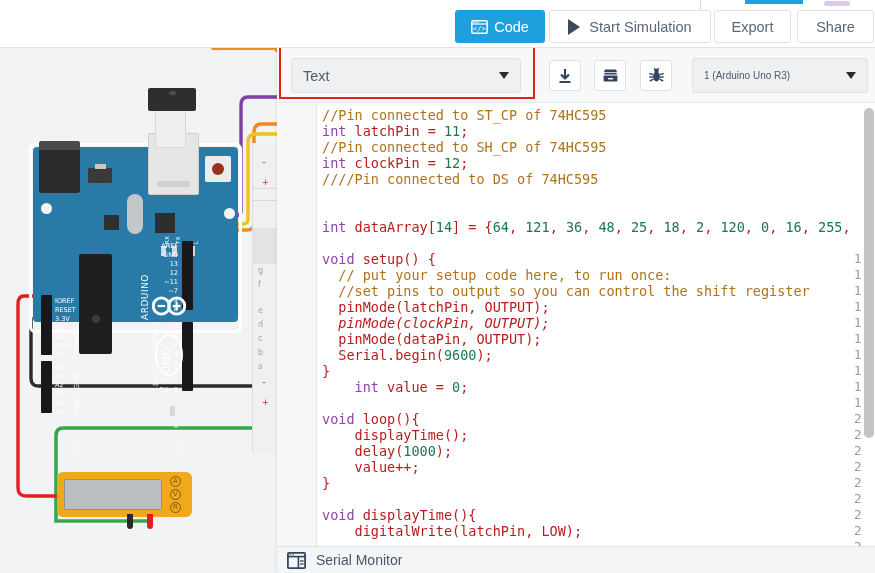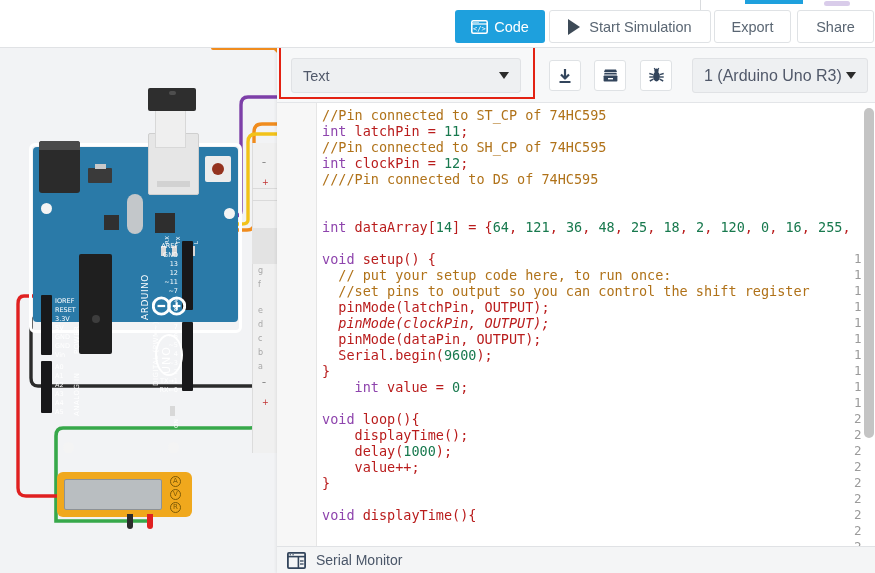--- a/index.html
+++ b/index.html
@@ -400,21 +400,21 @@
   #sel-board {
     position: absolute; left: 692px; top: 58px;
     width: 176px; height: 35px;
     background: #eef0f2;
     border: 1px solid #e0e2e5;
     border-radius: 3px;
     box-sizing: border-box;
     display: flex; align-items: center;
     padding: 0 11px;
     color: #51596a;
-    font-size: 16px;
+    font-size: 10px;
     cursor: pointer;
     z-index: 34;
   }
   #sel-board .caret { margin-left: auto; }
 
   
   #editor {
     position: absolute; left: 0; top: 55px;
     width: 598px; height: 488px;
     background: #fff;
@@ -721,20 +721,21 @@
           <div class="cline" style="top: 260px;"><span class="c-pln">}</span></div>
           <div class="cline" style="top: 276px;"><span class="c-pln">    </span><span class="c-kw">int</span><span class="c-pln"> value = </span><span class="c-num">0</span><span class="c-pln">;</span></div>
           <div class="cline" style="top: 292px;"></div>
           <div class="cline" style="top: 308px;"><span class="c-kw">void</span><span class="c-pln"> loop(){</span></div>
           <div class="cline" style="top: 324px;"><span class="c-pln">    displayTime();</span></div>
           <div class="cline" style="top: 340px;"><span class="c-pln">    delay(</span><span class="c-num">1000</span><span class="c-pln">);</span></div>
           <div class="cline" style="top: 356px;"><span class="c-pln">    value++;</span></div>
           <div class="cline" style="top: 372px;"><span class="c-pln">}</span></div>
           <div class="cline" style="top: 388px;"></div>
           <div class="cline" style="top: 404px;"><span class="c-kw">void</span><span class="c-pln"> displayTime(){</span></div>
+          <div class="cline" style="top: 420px;"><span class="c-pln">    digitalWrite(latchPin, LOW);</span></div>
           <div class="cline" style="top: 436px;"></div>
         </div>
     </div>
 
     <div id="vscroll"></div>
     <div id="vscroll-thumb"></div>
 
   </div>
 
   <div id="sel-mode">

